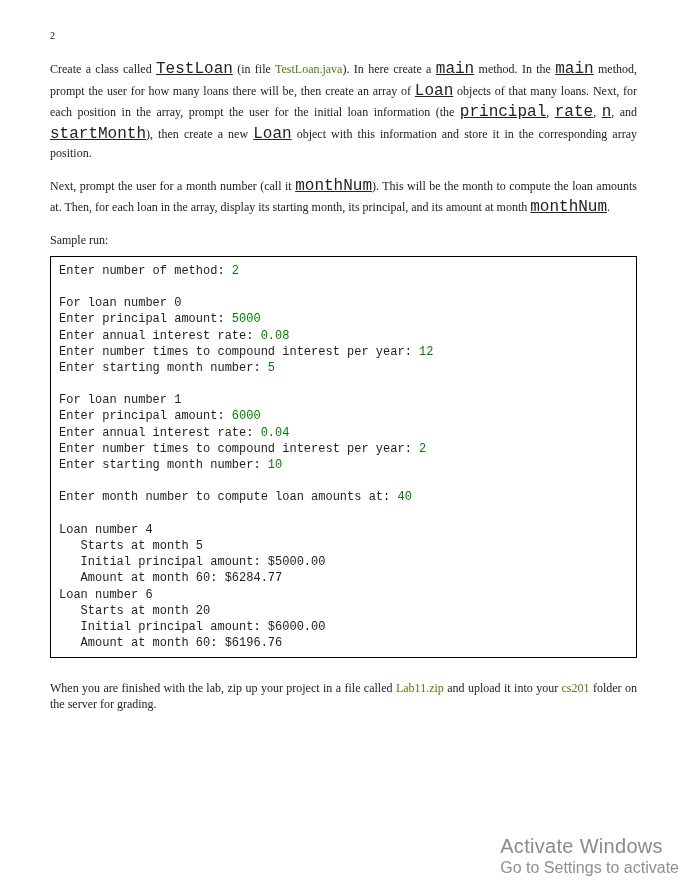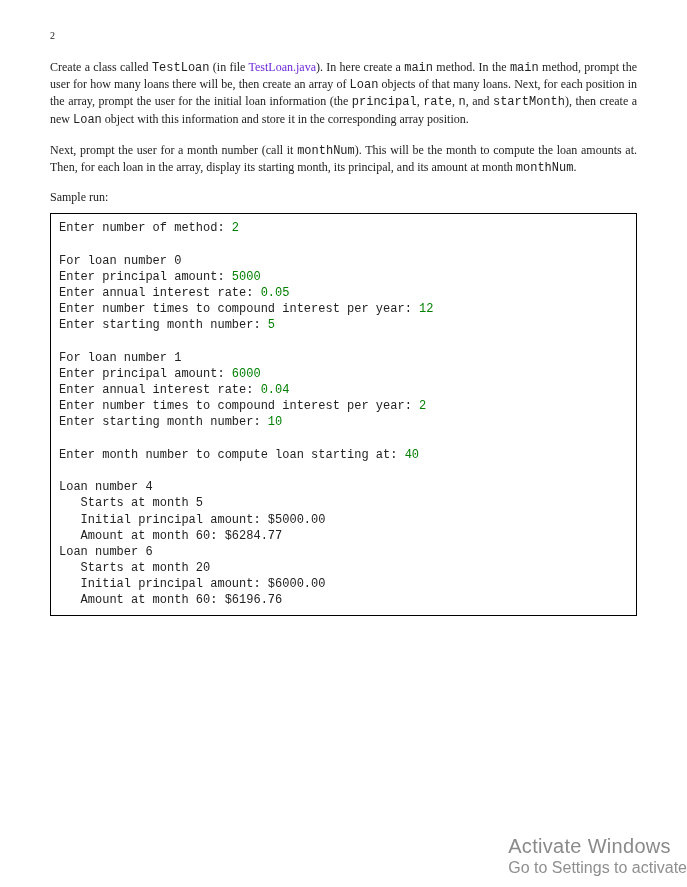--- a/index.html
+++ b/index.html
@@ -22,24 +22,25 @@
     margin-bottom: 18px;
   }
   p.body {
     font-size: 12px;
     line-height: 1.35;
     margin: 0 0 14px 0;
     text-align: justify;
   }
   .tt {
     font-family: 'Courier New', monospace;
-    font-size: 12px;
+    font-size: 16px;
+    text-decoration: underline;
   }
   .link {
-    color: #6d28d9;
+    color: #4d7c0f;
   }
   .sample-label {
     font-size: 12px;
     margin: 3px 0 8px 0;
   }
   .code-box {
     border: 1px solid #000;
     padding: 6px 8px;
     font-family: 'Courier New', monospace;
     font-size: 12px;
@@ -48,21 +49,21 @@
     margin-bottom: 22px;
   }
   .code-box .g { color: #008000; }
   .watermark {
     position: absolute;
     right: 0;
     bottom: 10px;
     text-align: left;
     color: #7a7a7a;
     font-family: 'Segoe UI', Arial, sans-serif;
-    padding-right: 0;
+    padding-right: 8px;
   }
   .watermark .title {
     font-size: 20px;
     font-weight: 400;
     color: #8a8a8a;
     letter-spacing: 0.3px;
   }
   .watermark .sub {
     font-size: 16px;
     color: #8f8f8f;
@@ -83,40 +84,43 @@
   <p class="body">
     <span>Next, prompt the user for a month number (call it </span><span class="tt">monthNum</span><span>).  This will be the month to compute the loan amounts at.  Then, for each loan in the array, display its starting month, its principal, and its amount at month </span><span class="tt">monthNum</span><span>.</span>
   </p>
 
   <p class="sample-label">Sample run:</p>
 
   <div class="code-box"><span>Enter number of method: </span><span class="g">2</span>
 <span></span>
 <span>For loan number 0</span>
 <span>Enter principal amount: </span><span class="g">5000</span>
-<span>Enter annual interest rate: </span><span class="g">0.05</span>
+<span>Enter annual interest rate: </span><span class="g">0.08</span>
 <span>Enter number times to compound interest per year: </span><span class="g">12</span>
 <span>Enter starting month number: </span><span class="g">5</span>
 <span></span>
 <span>For loan number 1</span>
 <span>Enter principal amount: </span><span class="g">6000</span>
 <span>Enter annual interest rate: </span><span class="g">0.04</span>
 <span>Enter number times to compound interest per year: </span><span class="g">2</span>
 <span>Enter starting month number: </span><span class="g">10</span>
 <span></span>
-<span>Enter month number to compute loan starting at: </span><span class="g">40</span>
+<span>Enter month number to compute loan amounts at: </span><span class="g">40</span>
 <span></span>
 <span>Loan number 4</span>
 <span>   Starts at month 5</span>
 <span>   Initial principal amount: $5000.00</span>
 <span>   Amount at month 60: $6284.77</span>
 <span>Loan number 6</span>
 <span>   Starts at month 20</span>
 <span>   Initial principal amount: $6000.00</span>
 <span>   Amount at month 60: $6196.76</span></div>
 
+  <p class="body">
+    <span>When you are finished with the lab, zip up your project in a file called </span><span class="link">Lab11.zip</span><span> and upload it into your </span><span class="link">cs201</span><span> folder on the server for grading.</span>
+  </p>
 
 </div>
 
 <div class="watermark">
   <div class="title">Activate Windows</div>
   <div class="sub">Go to Settings to activate</div>
 </div>
 
 </body></html>

